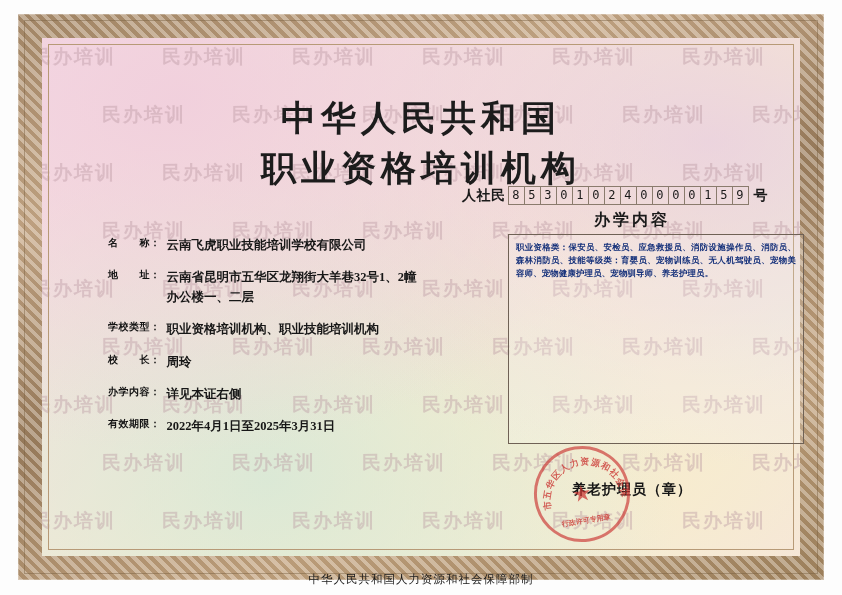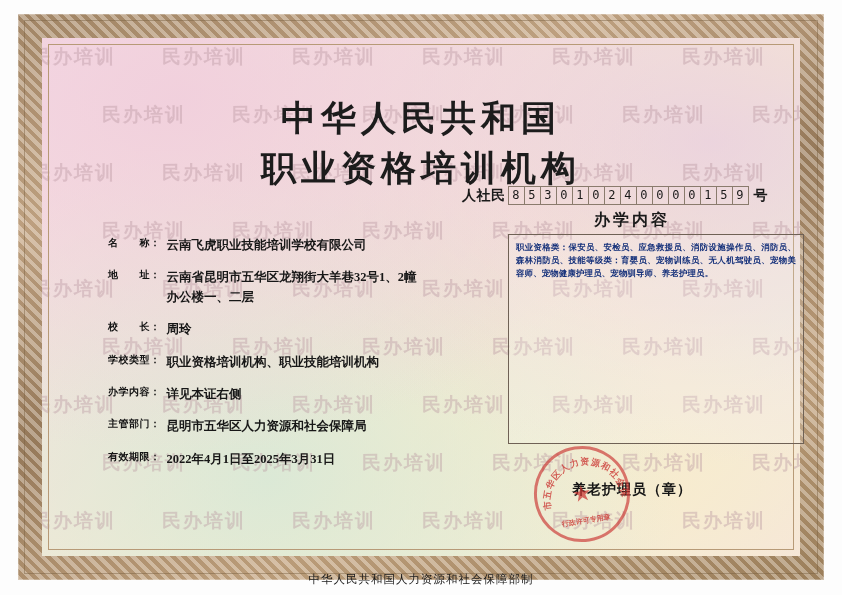--- a/index.html
+++ b/index.html
@@ -386,34 +386,30 @@
     <div class="fields" id="field-list">
         <div class="field-row">
           <div class="field-label">名　　称：</div>
           <div class="field-value">云南飞虎职业技能培训学校有限公司</div>
         </div>
         <div class="field-row wide">
           <div class="field-label">地　　址：</div>
           <div class="field-value">云南省昆明市五华区龙翔街大羊巷32号1、2幢办公楼一、二层</div>
         </div>
         <div class="field-row">
+          <div class="field-label">学校类型：</div>
+          <div class="field-value">职业资格培训机构、职业技能培训机构</div>
+        </div>
+        <div class="field-row">
           <div class="field-label">校　　长：</div>
           <div class="field-value">周玲</div>
-        </div>
-        <div class="field-row">
-          <div class="field-label">学校类型：</div>
-          <div class="field-value">职业资格培训机构、职业技能培训机构</div>
         </div>
         <div class="field-row">
           <div class="field-label">办学内容：</div>
           <div class="field-value">详见本证右侧</div>
-        </div>
-        <div class="field-row">
-          <div class="field-label">主管部门：</div>
-          <div class="field-value">昆明市五华区人力资源和社会保障局</div>
         </div>
         <div class="field-row">
           <div class="field-label">有效期限：</div>
           <div class="field-value">2022年4月1日至2025年3月31日</div>
         </div>
       </div>
 
     <div class="issuer">养老护理员（章）</div>
 
     <div class="seal">

